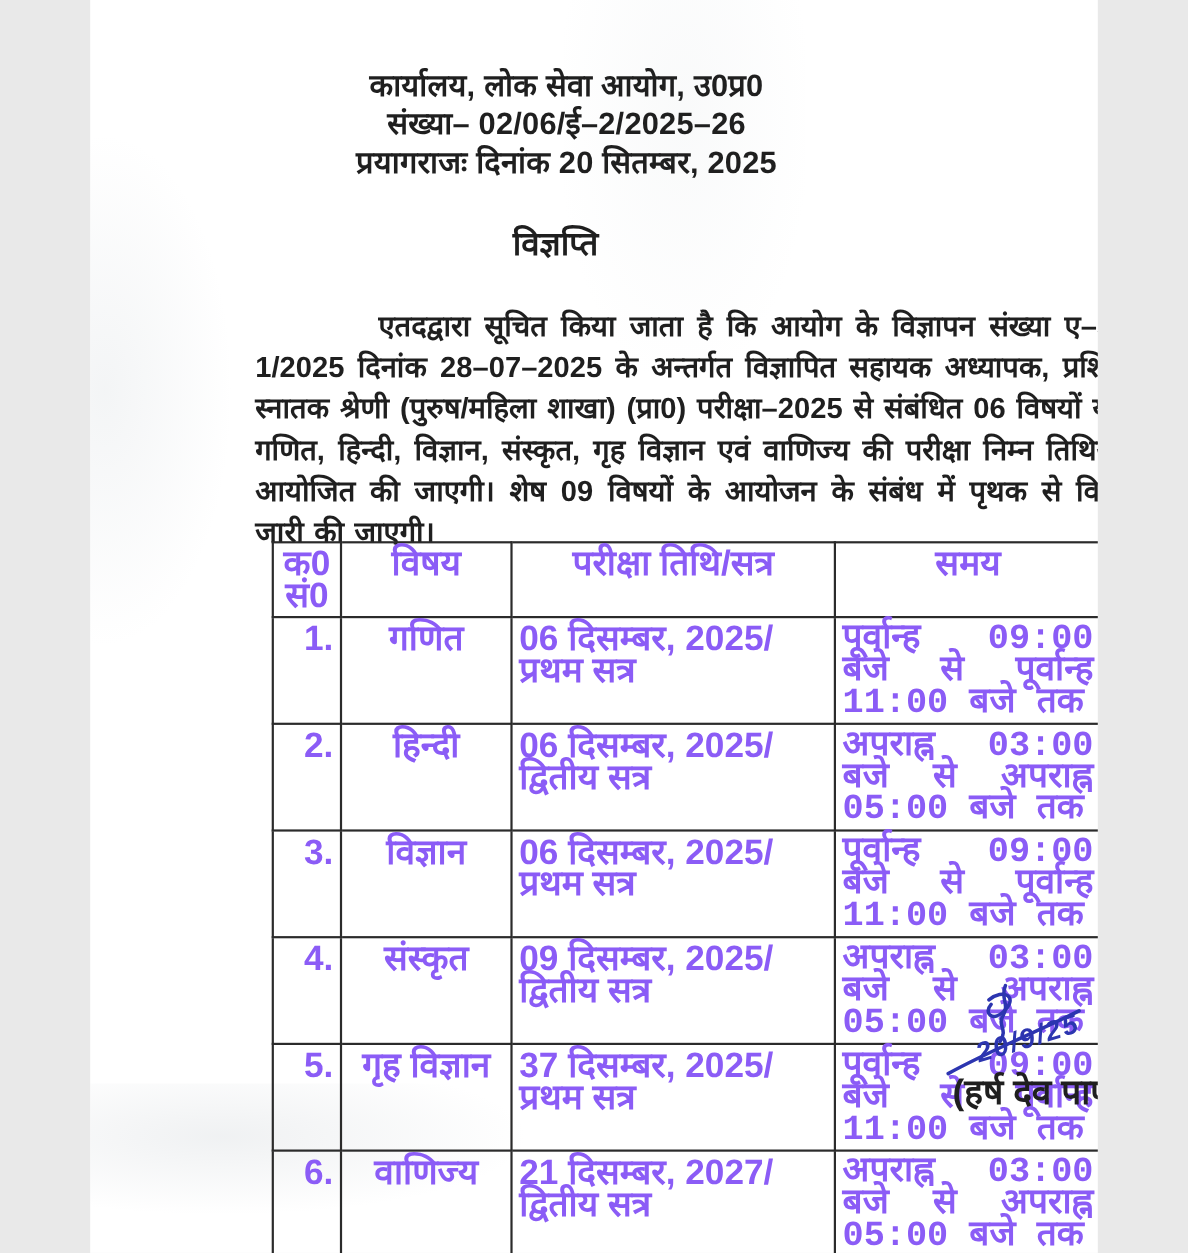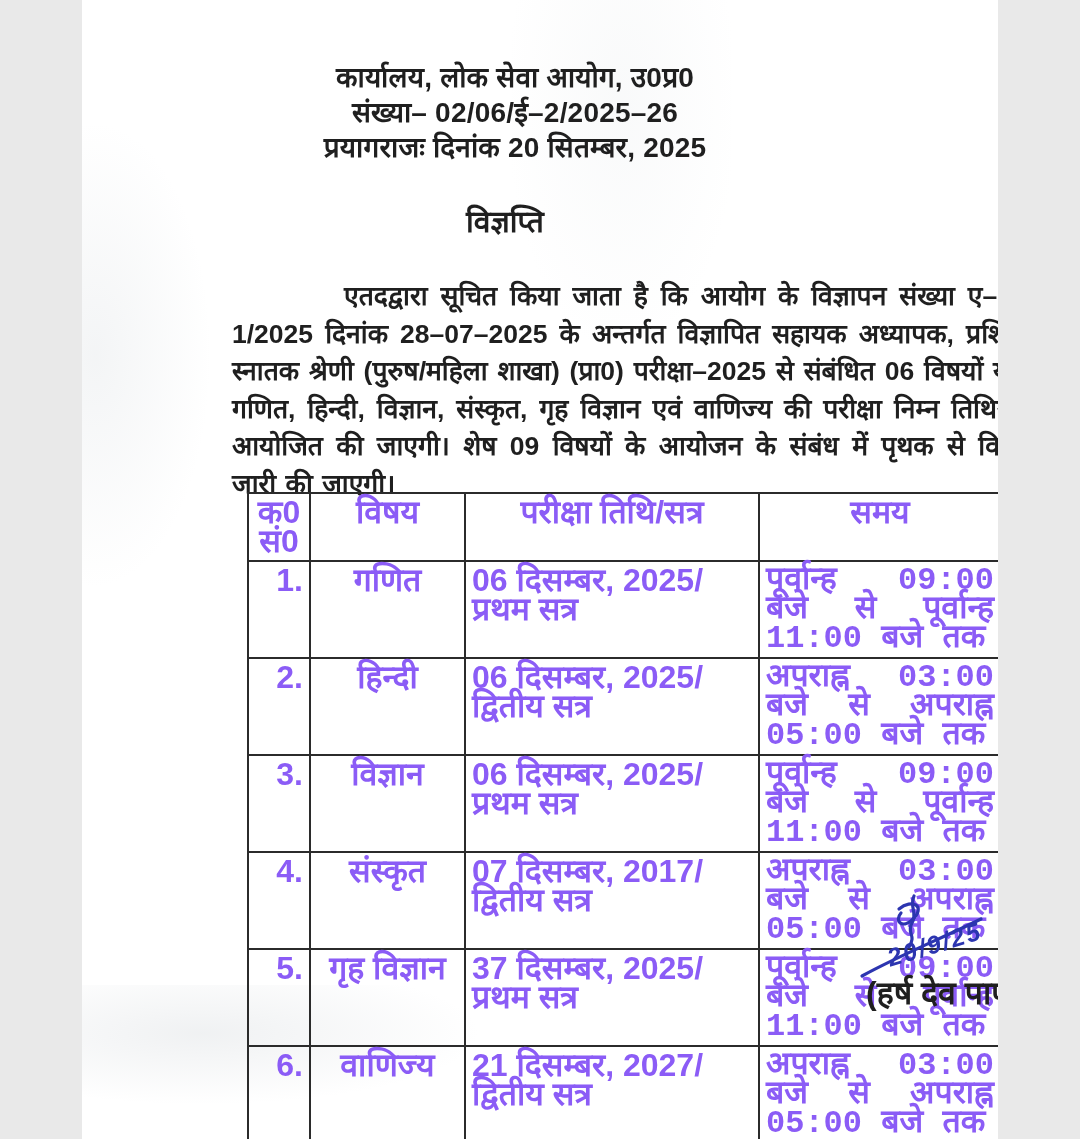--- a/index.html
+++ b/index.html
@@ -135,21 +135,21 @@
       </tr>
       <tr>
         <td class="sno">3.</td>
         <td class="subject">विज्ञान</td>
         <td class="date">06 दिसम्बर, 2025/प्रथम सत्र</td>
         <td class="time">पूर्वान्ह 09:00 बजे से पूर्वान्ह 11:00 बजे तक</td>
       </tr>
       <tr>
         <td class="sno">4.</td>
         <td class="subject">संस्कृत</td>
-        <td class="date">07 दिसम्बर, 2017/द्वितीय सत्र</td>
+        <td class="date">09 दिसम्बर, 2025/द्वितीय सत्र</td>
         <td class="time">अपराह्न 03:00 बजे से अपराह्न 05:00 बजे तक</td>
       </tr>
       <tr>
         <td class="sno">5.</td>
         <td class="subject">गृह विज्ञान</td>
         <td class="date">37 दिसम्बर, 2025/प्रथम सत्र</td>
         <td class="time">पूर्वान्ह 09:00 बजे से पूर्वान्ह 11:00 बजे तक</td>
       </tr>
       <tr>
         <td class="sno">6.</td>

